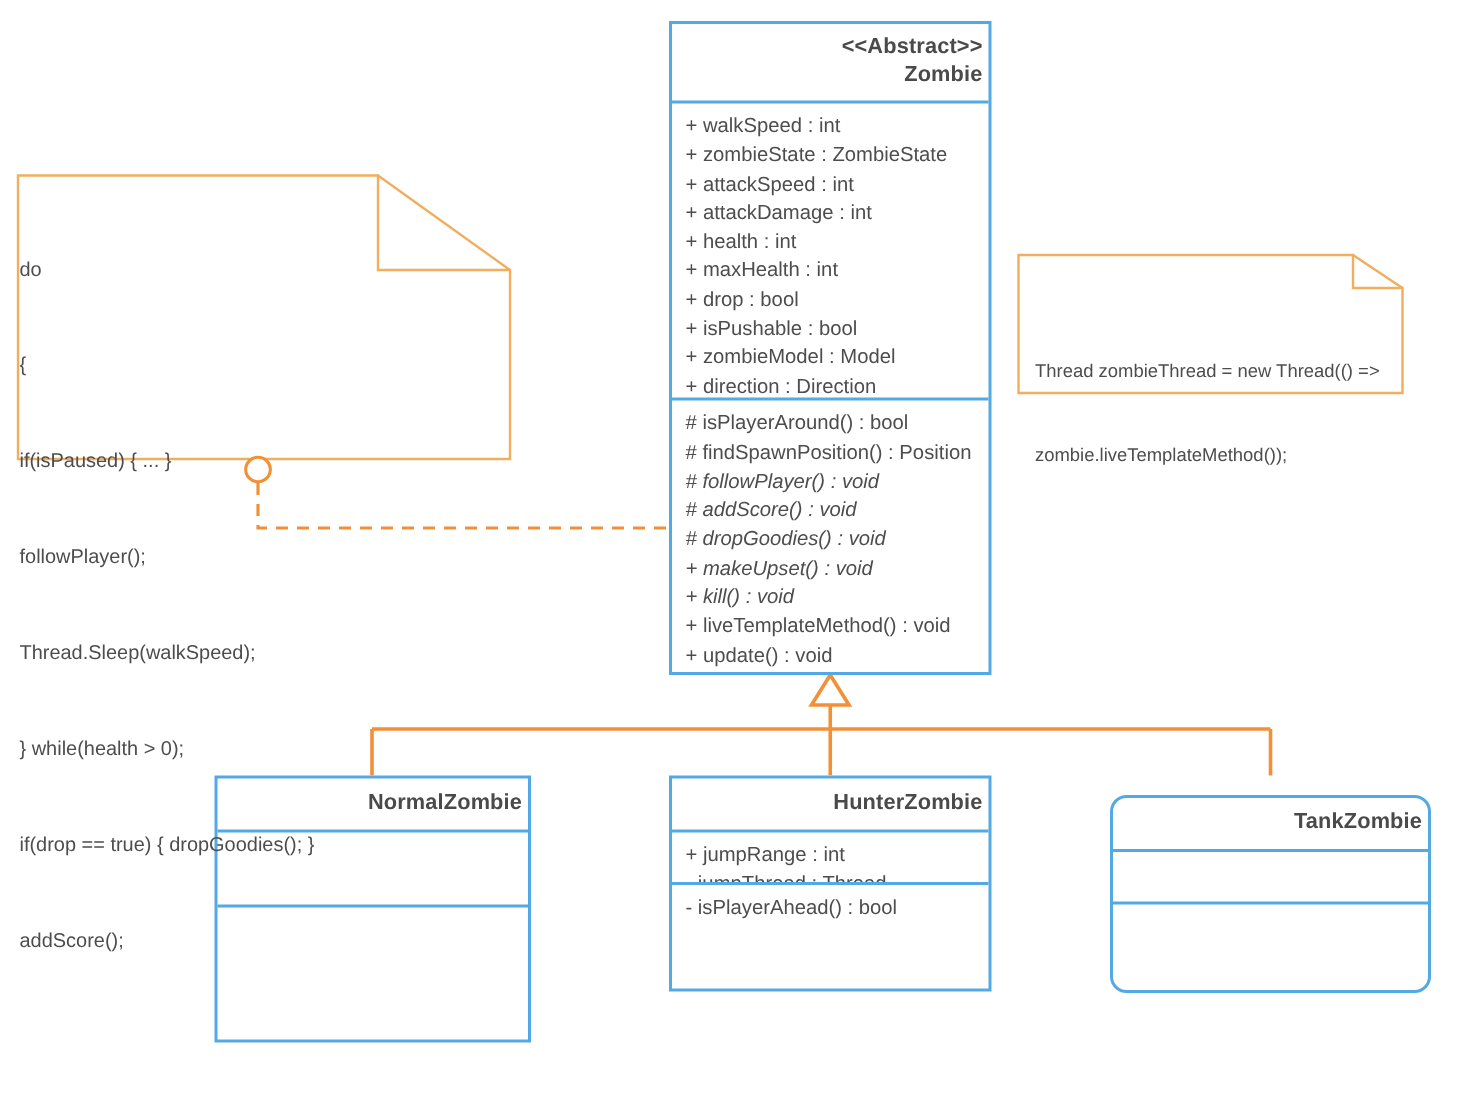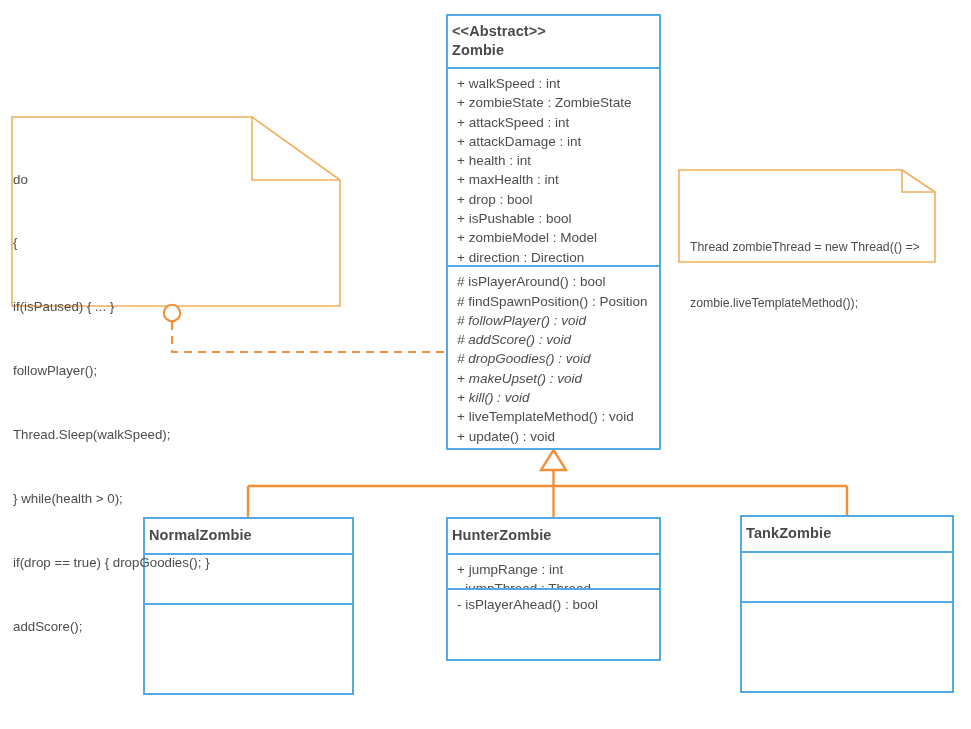--- a/index.html
+++ b/index.html
@@ -34,21 +34,21 @@
     position: absolute;
     box-sizing: border-box;
     border: 2px solid #53a9e4;
     background: #ffffff;
     display: flex;
     flex-direction: column;
   }
   .uml-title {
     box-sizing: border-box;
     border-bottom: 2px solid #53a9e4;
-    text-align: left;
+    text-align: right;
     font-size: 14.5px;
     font-weight: bold;
     color: #4a4a4a;
     line-height: 19px;
     padding: 6px 4px 7px 4px;
     letter-spacing: 0.1px;
   }
   .uml-title .stereotype {
     display: block;
     font-weight: bold;
@@ -77,21 +77,21 @@
   #class-zombie .uml-compartment.ops    { height: 185px; }
 
   #class-normalzombie { left: 143px; top: 517px; width: 211px; height: 178px; }
   #class-normalzombie .uml-compartment.attrs { height: 53px; }
   #class-normalzombie .uml-compartment.ops   { height: 94px; }
 
   #class-hunterzombie { left: 446px; top: 517px; width: 215px; height: 144px; }
   #class-hunterzombie .uml-compartment.attrs { height: 52px; }
   #class-hunterzombie .uml-compartment.ops   { height: 113px; }
 
-  #class-tankzombie  { left: 740px; top: 515px; width: 214px; height: 178px; }
+  #class-tankzombie  { left: 740px; top: 530px; width: 214px; height: 132px; border-radius: 11px; }
   #class-tankzombie .uml-compartment.attrs { height: 53px; }
   #class-tankzombie .uml-compartment.ops   { height: 94px; }
 
   
   #class-normalzombie .uml-title,
   #class-hunterzombie .uml-title,
   #class-tankzombie  .uml-title {
     padding: 7px 4px 8px 4px;
     line-height: 19px;
   }

